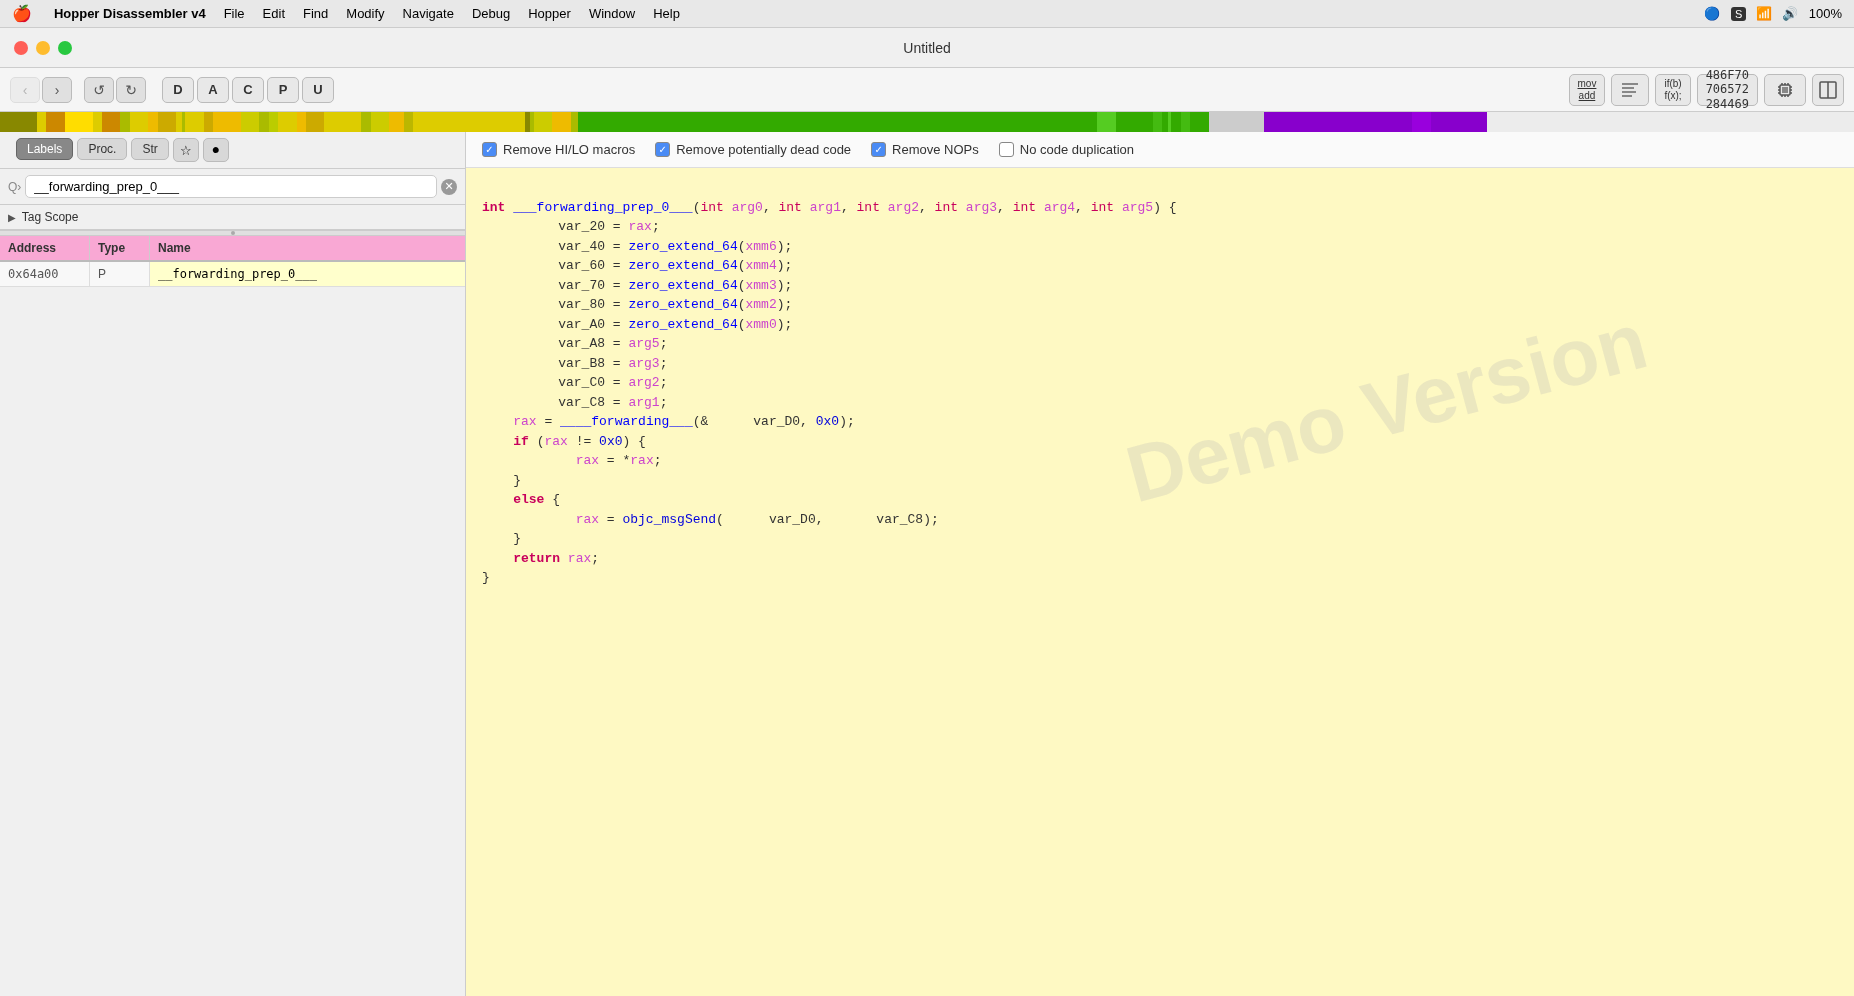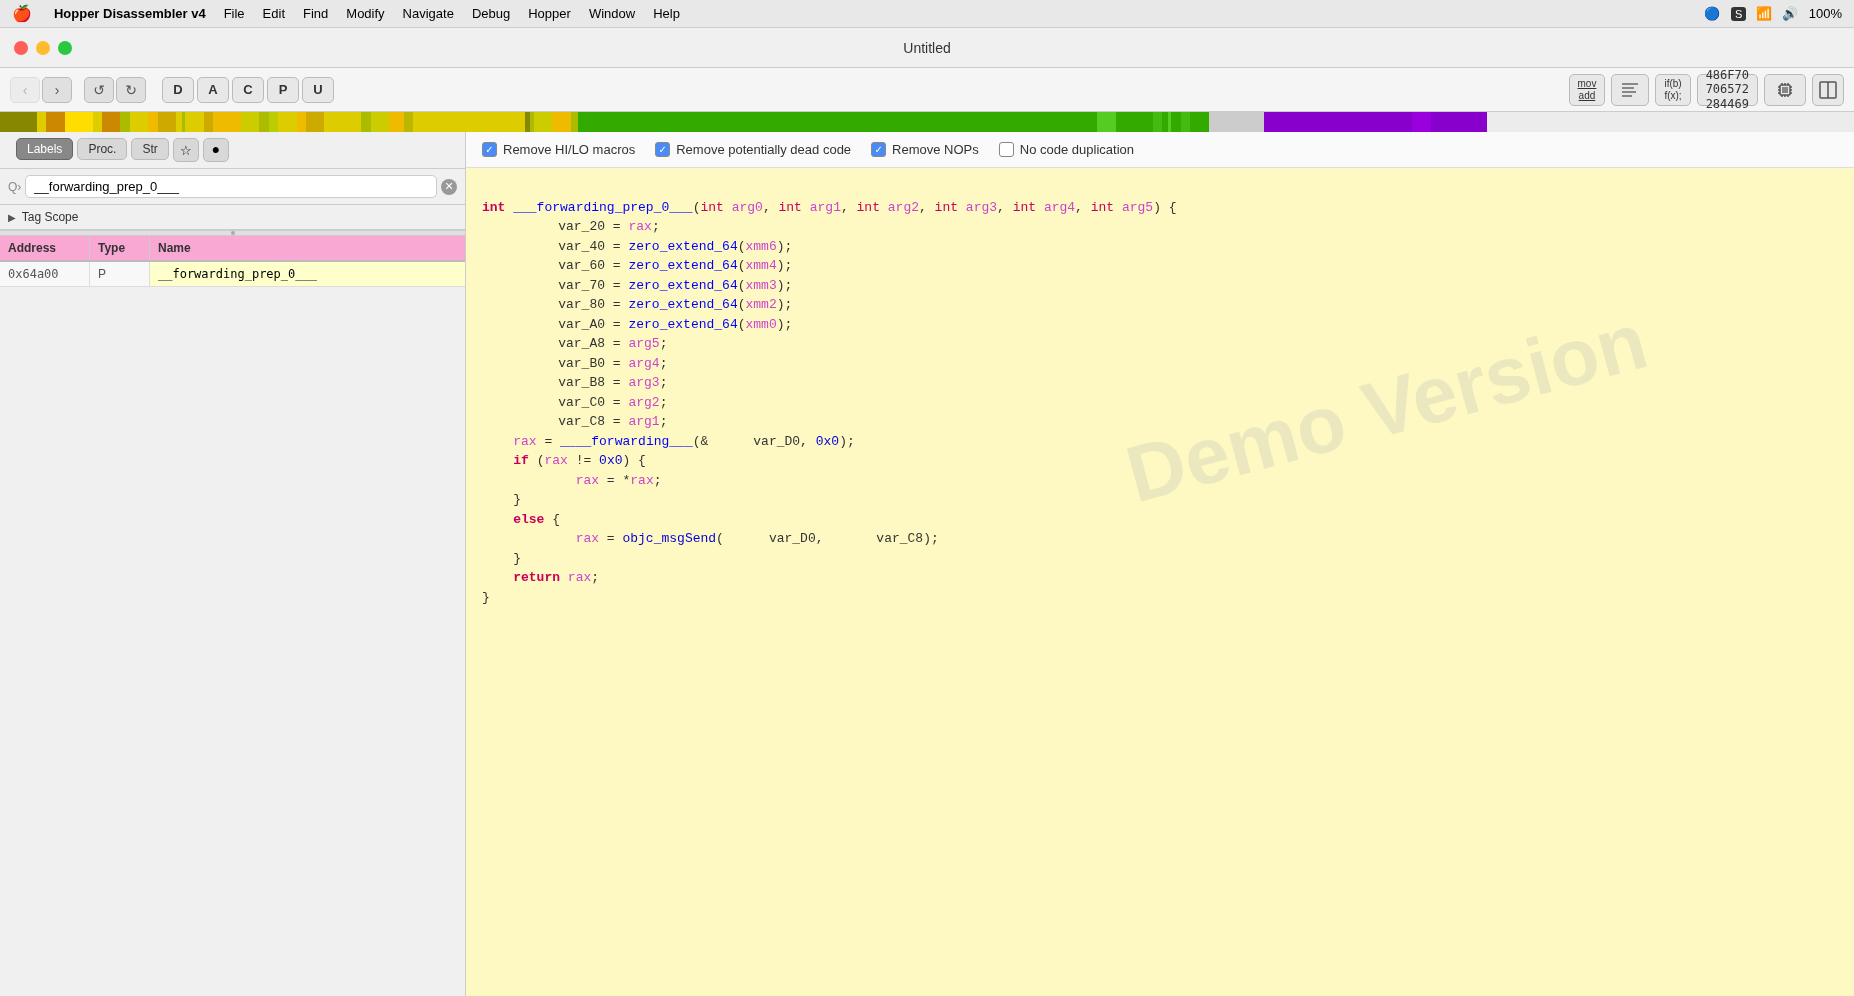--- a/index.html
+++ b/index.html
@@ -610,21 +610,20 @@
     <div class="code-area">
       <span class="code-line">
 <span class="c-keyword">int</span> <span class="c-func">___forwarding_prep_0___</span><span class="c-normal">(</span><span class="c-type">int</span> <span class="c-arg">arg0</span><span class="c-normal">, </span><span class="c-type">int</span> <span class="c-arg">arg1</span><span class="c-normal">, </span><span class="c-type">int</span> <span class="c-arg">arg2</span><span class="c-normal">, </span><span class="c-type">int</span> <span class="c-arg">arg3</span><span class="c-normal">, </span><span class="c-type">int</span> <span class="c-arg">arg4</span><span class="c-normal">, </span><span class="c-type">int</span> <span class="c-arg">arg5</span><span class="c-normal">) {</span></span>
 <span class="code-line">    <span class="c-var">var_20</span> <span class="c-normal">=</span> <span class="c-reg">rax</span><span class="c-normal">;</span></span>
 <span class="code-line">    <span class="c-var">var_40</span> <span class="c-normal">=</span> <span class="c-func">zero_extend_64</span><span class="c-normal">(</span><span class="c-reg">xmm6</span><span class="c-normal">);</span></span>
 <span class="code-line">    <span class="c-var">var_60</span> <span class="c-normal">=</span> <span class="c-func">zero_extend_64</span><span class="c-normal">(</span><span class="c-reg">xmm4</span><span class="c-normal">);</span></span>
 <span class="code-line">    <span class="c-var">var_70</span> <span class="c-normal">=</span> <span class="c-func">zero_extend_64</span><span class="c-normal">(</span><span class="c-reg">xmm3</span><span class="c-normal">);</span></span>
 <span class="code-line">    <span class="c-var">var_80</span> <span class="c-normal">=</span> <span class="c-func">zero_extend_64</span><span class="c-normal">(</span><span class="c-reg">xmm2</span><span class="c-normal">);</span></span>
 <span class="code-line">    <span class="c-var">var_A0</span> <span class="c-normal">=</span> <span class="c-func">zero_extend_64</span><span class="c-normal">(</span><span class="c-reg">xmm0</span><span class="c-normal">);</span></span>
 <span class="code-line">    <span class="c-var">var_A8</span> <span class="c-normal">=</span> <span class="c-arg">arg5</span><span class="c-normal">;</span></span>
-<span class="code-line">    <span class="c-var">var_B0</span> <span class="c-normal">=</span> <span class="c-arg">arg4</span><span class="c-normal">;</span></span>
 <span class="code-line">    <span class="c-var">var_B8</span> <span class="c-normal">=</span> <span class="c-arg">arg3</span><span class="c-normal">;</span></span>
 <span class="code-line">    <span class="c-var">var_C0</span> <span class="c-normal">=</span> <span class="c-arg">arg2</span><span class="c-normal">;</span></span>
 <span class="code-line">    <span class="c-var">var_C8</span> <span class="c-normal">=</span> <span class="c-arg">arg1</span><span class="c-normal">;</span></span>
 <span class="code-line">    <span class="c-reg">rax</span> <span class="c-normal">=</span> <span class="c-func">____forwarding___</span><span class="c-normal">(&amp;</span><span class="c-var">var_D0</span><span class="c-normal">, </span><span class="c-hex">0x0</span><span class="c-normal">);</span></span>
 <span class="code-line">    <span class="c-keyword">if</span> <span class="c-normal">(</span><span class="c-reg">rax</span> <span class="c-normal">!=</span> <span class="c-hex">0x0</span><span class="c-normal">) {</span></span>
 <span class="code-line">            <span class="c-reg">rax</span> <span class="c-normal">=</span> <span class="c-normal">*</span><span class="c-reg">rax</span><span class="c-normal">;</span></span>
 <span class="code-line">    <span class="c-normal">}</span></span>
 <span class="code-line">    <span class="c-keyword">else</span> <span class="c-normal">{</span></span>
 <span class="code-line">            <span class="c-reg">rax</span> <span class="c-normal">=</span> <span class="c-call">objc_msgSend</span><span class="c-normal">(</span><span class="c-var">var_D0</span><span class="c-normal">, </span><span class="c-var">var_C8</span><span class="c-normal">);</span></span>
 <span class="code-line">    <span class="c-normal">}</span></span>

